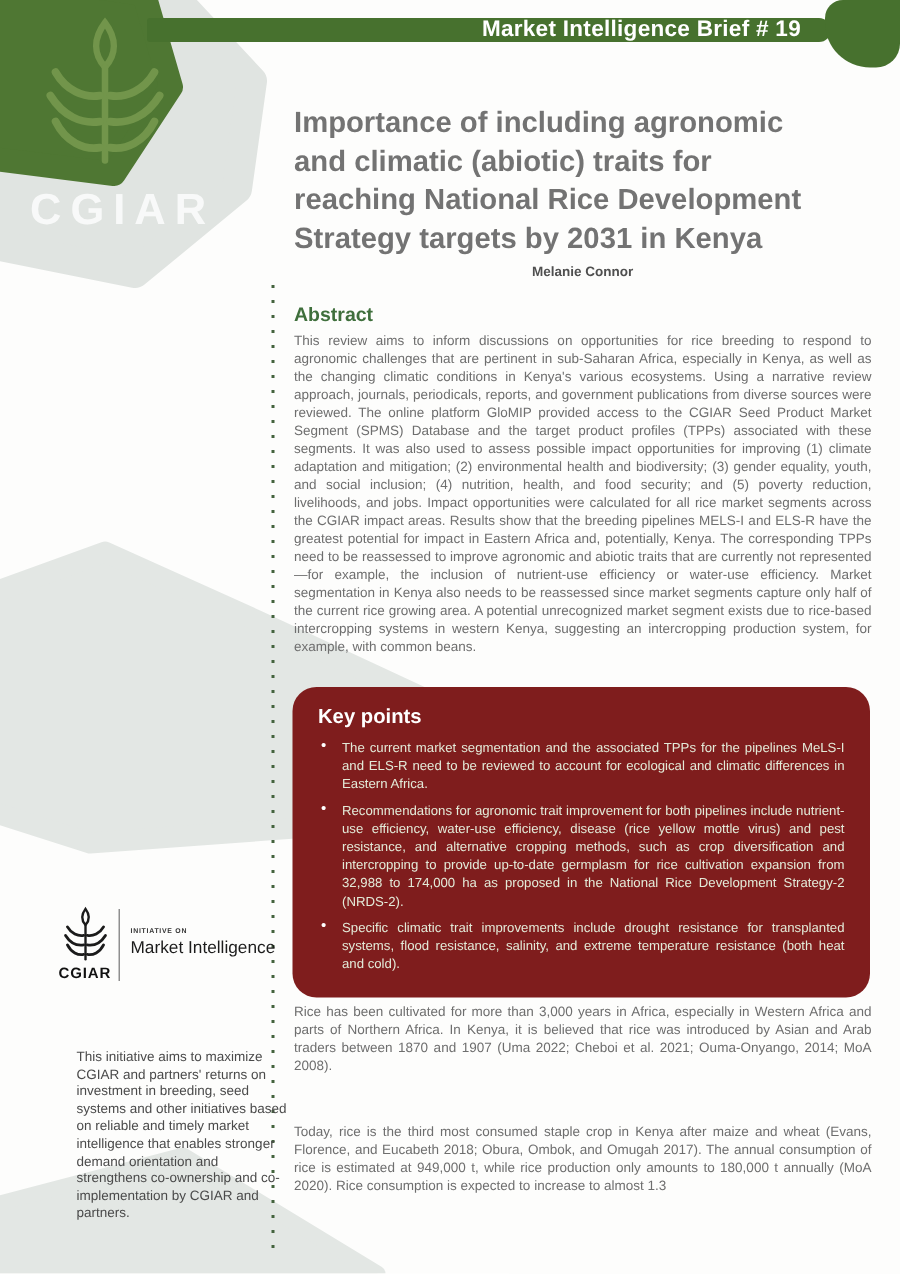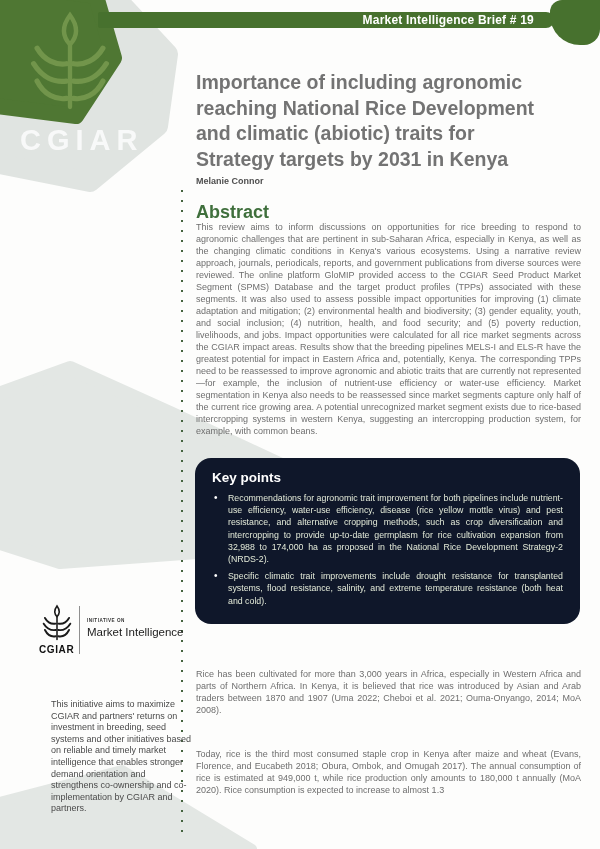--- a/index.html
+++ b/index.html
@@ -2,42 +2,42 @@
 <html><head>
 <meta charset="utf-8">
 <style>
   html,body{margin:0;padding:0;}
   body{font-family:"Liberation Sans","DejaVu Sans",sans-serif;background:#ffffff;}
   .page{position:relative;width:600px;height:849px;overflow:hidden;background:#fdfdfc;}
   .bg-shapes{position:absolute;left:0;top:0;z-index:0;}
   
   .banner{position:absolute;left:98px;top:12px;width:456px;height:16px;background:#47712e;
           border-radius:2px 8px 8px 2px;z-index:1;}
-  .banner-label{position:absolute;right:20px;top:0;line-height:16px;font-size:12px;
+  .banner-label{position:absolute;right:20px;top:0;line-height:16px;font-size:15px;
           font-weight:bold;color:#ffffff;letter-spacing:.2px;}
   .corner-blob{position:absolute;right:0;top:0;width:50px;height:45px;background:#47712e;
           border-radius:12px 0 16px 30px;z-index:2;}
   
   .wheat-big{position:absolute;left:26px;top:10px;width:88px;height:104px;color:#74974d;z-index:3;opacity:.95;}
   .watermark{position:absolute;left:20px;top:124px;font-size:29px;font-weight:bold;color:#ffffff;
           opacity:.8;letter-spacing:6px;z-index:3;}
   
   .dots{position:absolute;left:181px;top:190px;width:2px;height:642px;z-index:1;
         background:repeating-linear-gradient(to bottom,#44633e 0 2px,transparent 2px 10px);}
   
   .main{position:absolute;left:196px;width:385px;z-index:2;}
   .title{top:70px;color:#737373;font-size:19.5px;font-weight:bold;line-height:25.5px;}
-  .author{top:176px;font-size:9px;font-weight:bold;color:#4f4f4f;}
-  .h-green{font-size:18px;font-weight:bold;color:#3f6f3c;}
+  .author{top:176px;font-size:9px;font-weight:bold;color:#4f4f4f;text-align:center;}
+  .h-green{font-size:13px;font-weight:bold;color:#3f6f3c;}
   .abstract-h{top:202px;}
   .body-text{font-size:9px;line-height:12px;color:#6e6e6e;text-align:justify;}
   .abstract-b{top:221px;}
   
   .keypoints{position:absolute;left:195px;top:458px;width:385px;box-sizing:border-box;
-             background:#0f172a;border-radius:16px;padding:12px 17px 12px 17px;z-index:2;}
+             background:#7f1d1d;border-radius:16px;padding:12px 17px 12px 17px;z-index:2;}
   .keypoints h2{margin:0 0 7px 0;font-size:13.5px;font-weight:bold;color:#ffffff;}
   .keypoints ul{margin:0;padding:0;list-style:none;}
   .keypoints li{position:relative;padding-left:16px;margin-bottom:5px;font-size:8.8px;
                 line-height:12.2px;color:#e3ead8;text-align:justify;}
   .keypoints li::before{content:"•";position:absolute;left:2px;top:0;color:#ffffff;font-size:10px;}
   .intro-h{top:686px;}
   .intro-p1{top:668px;}
   .intro-p2{top:748px;}
   
   .side{position:absolute;left:37px;width:142px;z-index:2;}
@@ -81,32 +81,33 @@
 
   <svg class="wheat-big" viewBox="0 0 100 120">
     <use href="#wheat-icon"></use>
   </svg>
   <div class="watermark">CGIAR</div>
 
   <div class="dots"></div>
 
   <div class="main abs title">
     <div>Importance of including agronomic</div>
+    <div>and climatic (abiotic) traits for</div>
     <div>reaching National Rice Development</div>
-    <div>and climatic (abiotic) traits for</div>
     <div>Strategy targets by 2031 in Kenya</div>
   </div>
   <div class="main abs author">Melanie Connor</div>
 
   <div class="main abs h-green abstract-h">Abstract</div>
   <div class="main abs body-text abstract-b">This review aims to inform discussions on opportunities for rice breeding to respond to agronomic challenges that are pertinent in sub-Saharan Africa, especially in Kenya, as well as the changing climatic conditions in Kenya's various ecosystems. Using a narrative review approach, journals, periodicals, reports, and government publications from diverse sources were reviewed. The online platform GloMIP provided access to the CGIAR Seed Product Market Segment (SPMS) Database and the target product profiles (TPPs) associated with these segments. It was also used to assess possible impact opportunities for improving (1) climate adaptation and mitigation; (2) environmental health and biodiversity; (3) gender equality, youth, and social inclusion; (4) nutrition, health, and food security; and (5) poverty reduction, livelihoods, and jobs. Impact opportunities were calculated for all rice market segments across the CGIAR impact areas. Results show that the breeding pipelines MELS-I and ELS-R have the greatest potential for impact in Eastern Africa and, potentially, Kenya. The corresponding TPPs need to be reassessed to improve agronomic and abiotic traits that are currently not represented—for example, the inclusion of nutrient-use efficiency or water-use efficiency. Market segmentation in Kenya also needs to be reassessed since market segments capture only half of the current rice growing area. A potential unrecognized market segment exists due to rice-based intercropping systems in western Kenya, suggesting an intercropping production system, for example, with common beans.</div>
 
   <div class="keypoints">
     <h2>Key points</h2>
     <ul>
+      <li>The current market segmentation and the associated TPPs for the pipelines MeLS-I and ELS-R need to be reviewed to account for ecological and climatic differences in Eastern Africa.</li>
       <li>Recommendations for agronomic trait improvement for both pipelines include nutrient-use efficiency, water-use efficiency, disease (rice yellow mottle virus) and pest resistance, and alternative cropping methods, such as crop diversification and intercropping to provide up-to-date germplasm for rice cultivation expansion from 32,988 to 174,000 ha as proposed in the National Rice Development Strategy-2 (NRDS-2).</li>
       <li>Specific climatic trait improvements include drought resistance for transplanted systems, flood resistance, salinity, and extreme temperature resistance (both heat and cold).</li>
     </ul>
   </div>
 
   <div class="side abs side-logo">
     <svg class="wheat-small" viewBox="0 0 100 120">
       <use href="#wheat-icon"></use>
     </svg>
     <div class="side-brand">CGIAR</div>

